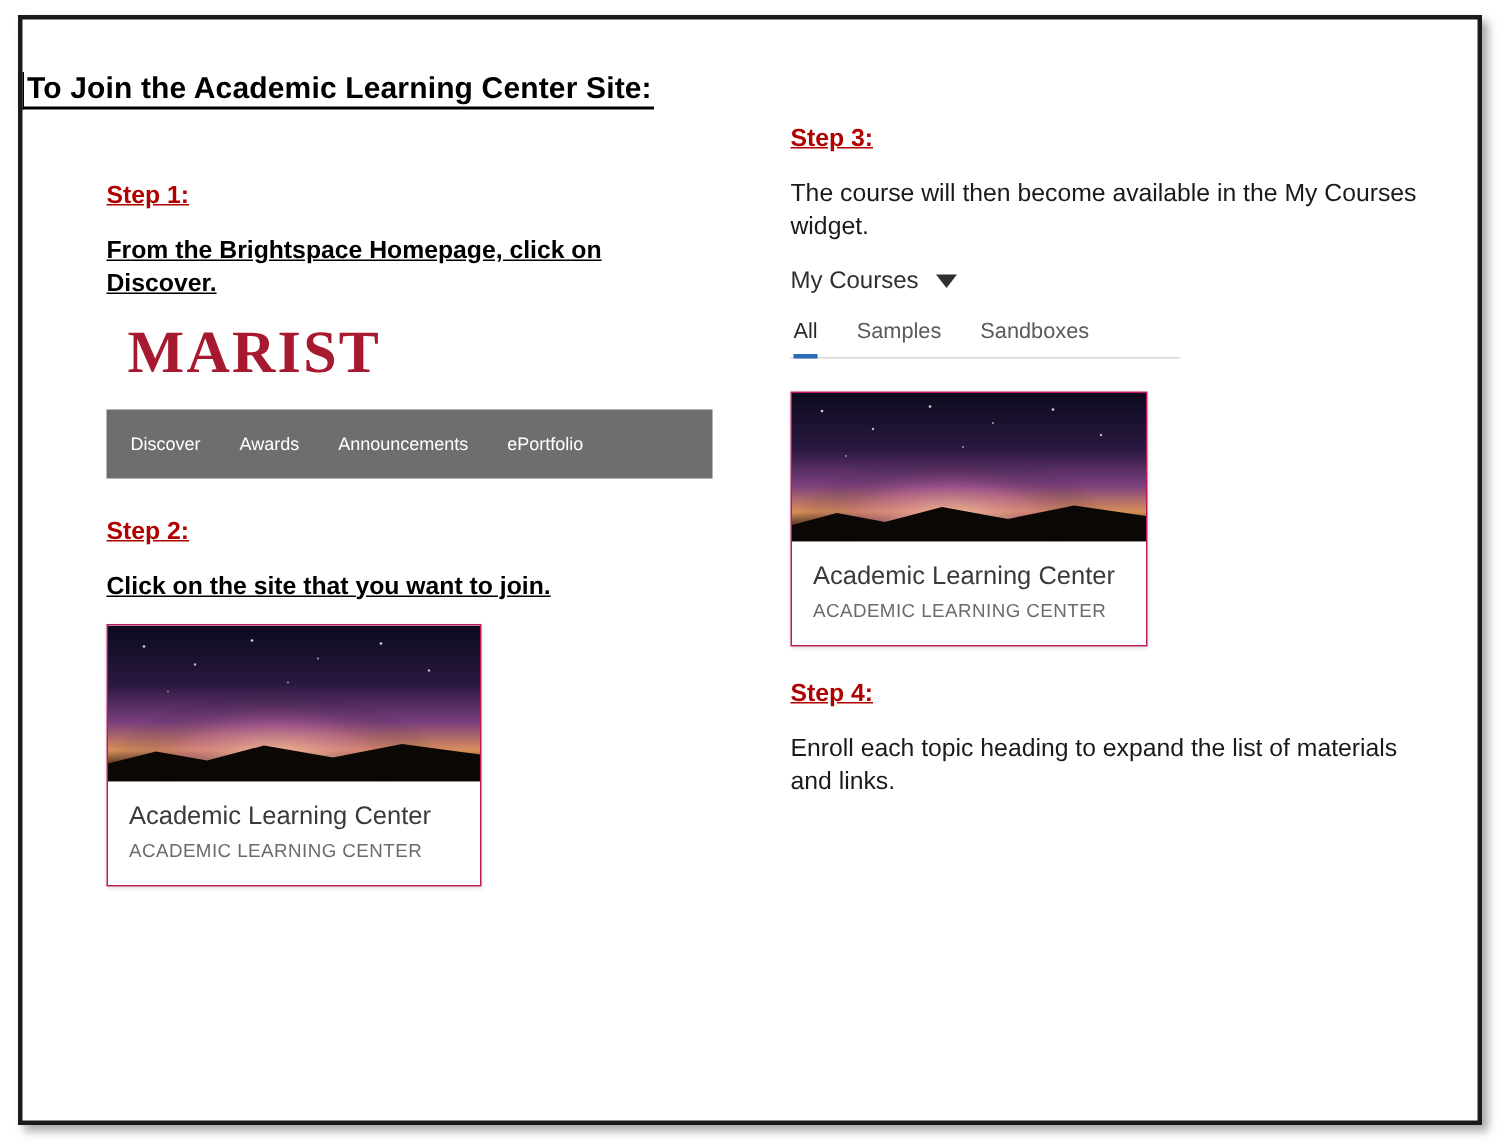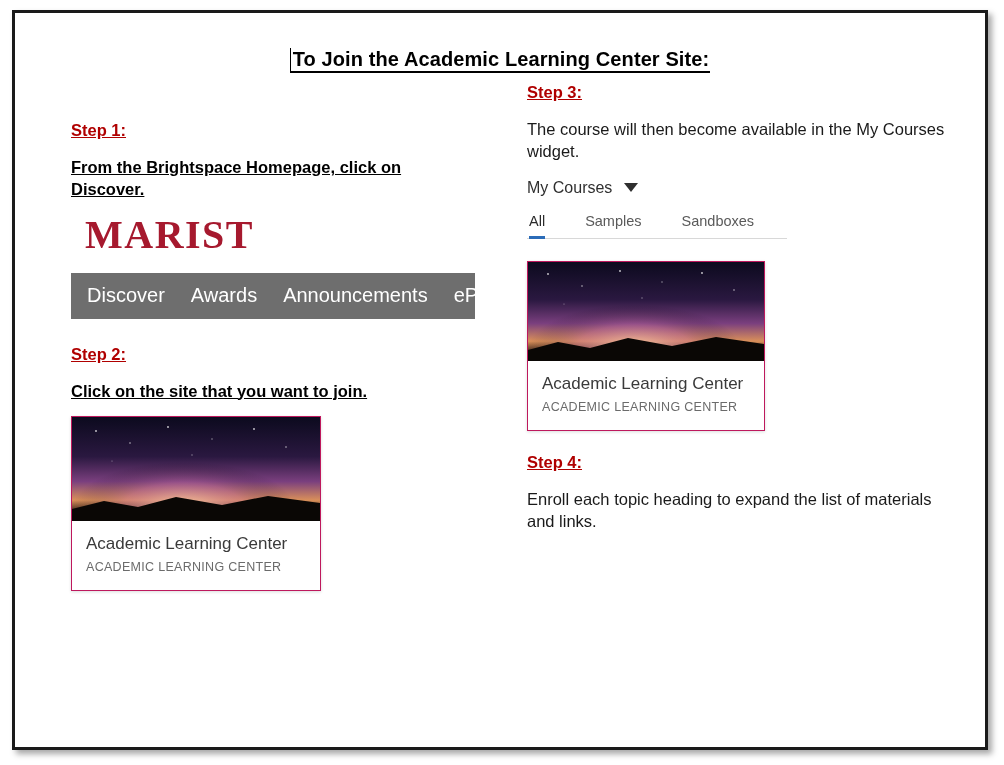--- a/index.html
+++ b/index.html
@@ -26,21 +26,20 @@
   }
   .inner {
     position: absolute;
     left: 0; top: 0; right: 0; bottom: 0;
   }
   .doc-title {
     position: absolute;
     left: 0;
     top: 35px;
     width: 100%;
-    text-align: center;
     font-size: 20px;
     font-weight: bold;
     color: #000000;
     letter-spacing: 0.1px;
   }
   .doc-title span {
     border-bottom: 2px solid #000;
     border-left: 1px solid #000;
     padding: 0 1px 1px 2px;
   }
@@ -96,21 +95,21 @@
     height: 46px;
     background: #6e6e6e;
     display: flex;
     align-items: center;
     gap: 26px;
     padding: 0 16px;
     box-sizing: border-box;
   }
   .navbar .nav-item {
     color: #ffffff;
-    font-size: 20px;
+    font-size: 12px;
   }
 
   
   .course-card {
     background: #ffffff;
     border: 1px solid #be185d;
     box-shadow: 0 1px 3px rgba(0,0,0,0.14);
     overflow: hidden;
   }
   .card-img {
@@ -148,21 +147,21 @@
     width: 0; height: 0;
     border-left: 7px solid transparent;
     border-right: 7px solid transparent;
     border-top: 9px solid #2f2f2f;
   }
   .tabs {
     margin-top: 16px;
     width: 258px;
     border-bottom: 1px solid #d8d8d8;
     display: flex;
-    gap: 40px;
+    gap: 26px;
     padding-left: 2px;
   }
   .tab {
     font-size: 14.5px;
     color: #5a5a5a;
     padding-bottom: 9px;
     position: relative;
   }
   .tab.active {
     color: #2b2b2b;

